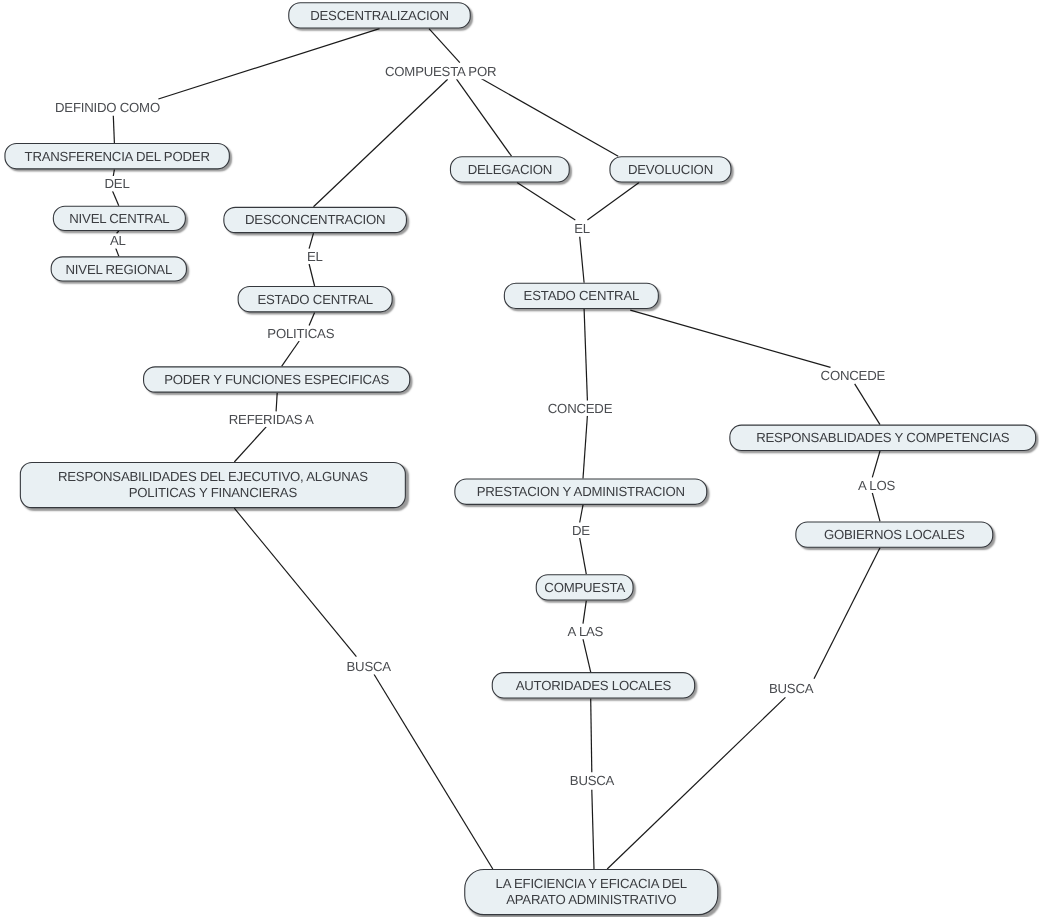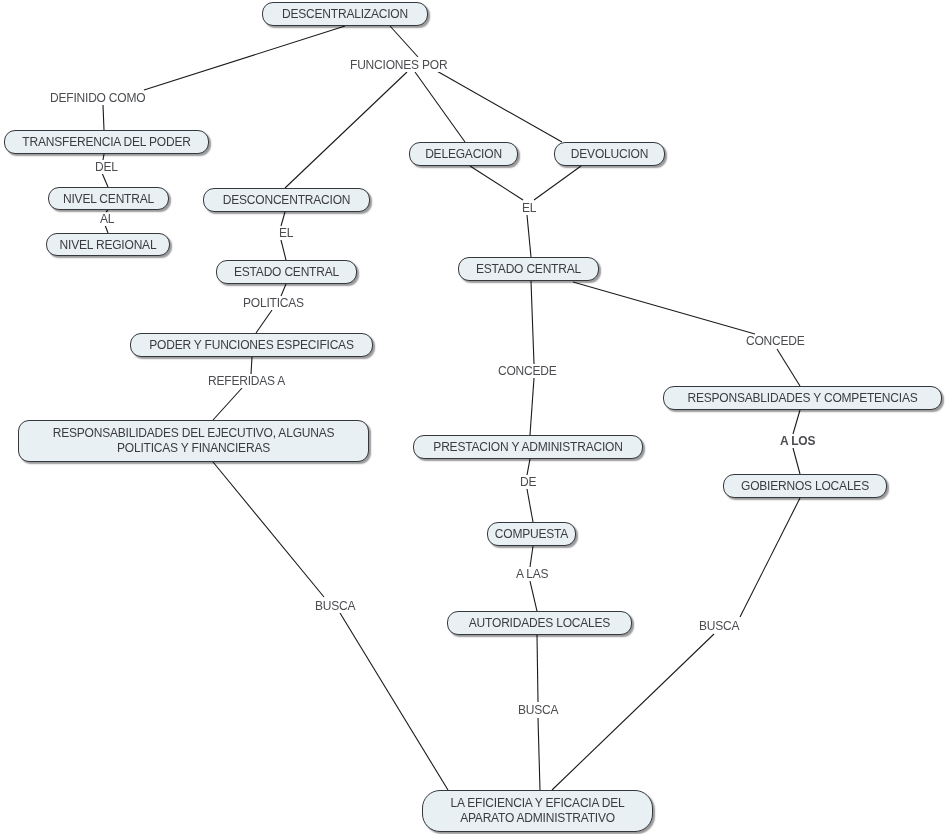--- a/index.html
+++ b/index.html
@@ -97,47 +97,47 @@
       <polyline points="533,546 530,567" fill="none" stroke="#1a1a1a" stroke-width="1.1"></polyline>
       <polyline points="530,581 537,611" fill="none" stroke="#1a1a1a" stroke-width="1.1"></polyline>
       <polyline points="213,462 324,597" fill="none" stroke="#1a1a1a" stroke-width="1.1"></polyline>
       <polyline points="340,613 448,790" fill="none" stroke="#1a1a1a" stroke-width="1.1"></polyline>
       <polyline points="800,498 740,617" fill="none" stroke="#1a1a1a" stroke-width="1.1"></polyline>
       <polyline points="714,634 552,790" fill="none" stroke="#1a1a1a" stroke-width="1.1"></polyline>
       <polyline points="537,635 538,702" fill="none" stroke="#1a1a1a" stroke-width="1.1"></polyline>
       <polyline points="538,718 540,790" fill="none" stroke="#1a1a1a" stroke-width="1.1"></polyline>
     </svg>
 <div class="link-label" style="left: 48px; top: 92px;">DEFINIDO COMO</div>
-    <div class="link-label" style="left: 348px; top: 59px;">FUNCIONES POR</div>
+    <div class="link-label" style="left: 348px; top: 59px;">COMPUESTA POR</div>
     <div class="link-label" style="left: 93px; top: 161px;">DEL</div>
     <div class="link-label" style="left: 98px; top: 213px;">AL</div>
     <div class="link-label" style="left: 277px; top: 227px;">EL</div>
     <div class="link-label" style="left: 241px; top: 297px;">POLITICAS</div>
     <div class="link-label" style="left: 206px; top: 375px;">REFERIDAS A</div>
     <div class="link-label" style="left: 520px; top: 202px;">EL</div>
     <div class="link-label" style="left: 496px; top: 365px;">CONCEDE</div>
     <div class="link-label" style="left: 744px; top: 335px;">CONCEDE</div>
     <div class="link-label" style="left: 518px; top: 476px;">DE</div>
     <div class="link-label" style="left: 514px; top: 568px;">A LAS</div>
-    <div class="link-label" style="left: 778px; top: 435px; font-weight: bold;">A LOS</div>
+    <div class="link-label" style="left: 778px; top: 435px;">A LOS</div>
     <div class="link-label" style="left: 313px; top: 600px;">BUSCA</div>
     <div class="link-label" style="left: 516px; top: 704px;">BUSCA</div>
     <div class="link-label" style="left: 697px; top: 620px;">BUSCA</div>
     <div class="node" style="left: 4px; top: 130px; width: 205px; height: 24px;">TRANSFERENCIA DEL PODER</div>
     <div class="node" style="left: 262px; top: 2px; width: 166px; height: 24px;">DESCENTRALIZACION</div>
     <div class="node" style="left: 48px; top: 187px; width: 121px; height: 23px;">NIVEL CENTRAL</div>
     <div class="node" style="left: 46px; top: 233px; width: 124px; height: 23px;">NIVEL REGIONAL</div>
     <div class="node" style="left: 203px; top: 188px; width: 167px; height: 24px;">DESCONCENTRACION</div>
     <div class="node" style="left: 216px; top: 260px; width: 141px; height: 24px;">ESTADO CENTRAL</div>
     <div class="node" style="left: 130px; top: 333px; width: 243px; height: 24px;">PODER Y FUNCIONES ESPECIFICAS</div>
     <div class="node two-line" style="left: 18px; top: 420px; width: 351px; height: 42px;">RESPONSABILIDADES DEL EJECUTIVO, ALGUNAS
 POLITICAS Y FINANCIERAS</div>
     <div class="node" style="left: 409px; top: 142px; width: 109px; height: 24px;">DELEGACION</div>
     <div class="node" style="left: 554px; top: 142px; width: 111px; height: 24px;">DEVOLUCION</div>
     <div class="node" style="left: 458px; top: 257px; width: 141px; height: 24px;">ESTADO CENTRAL</div>
     <div class="node" style="left: 413px; top: 435px; width: 230px; height: 24px;">PRESTACION Y ADMINISTRACION</div>
     <div class="node" style="left: 487px; top: 522px; width: 89px; height: 24px;">COMPUESTA</div>
     <div class="node" style="left: 447px; top: 611px; width: 185px; height: 24px;">AUTORIDADES LOCALES</div>
     <div class="node" style="left: 663px; top: 386px; width: 279px; height: 24px;">RESPONSABLIDADES Y COMPETENCIAS</div>
-    <div class="node" style="left: 723px; top: 474px; width: 164px; height: 24px;">GOBIERNOS LOCALES</div>
+    <div class="node" style="left: 723px; top: 474px; width: 180px; height: 24px;">GOBIERNOS LOCALES</div>
     <div class="node two-line" style="left: 422px; top: 790px; width: 231px; height: 42px; border-radius: 18px;">LA EFICIENCIA Y EFICACIA DEL
 APARATO ADMINISTRATIVO</div>
   </div>
 
 </body></html>

